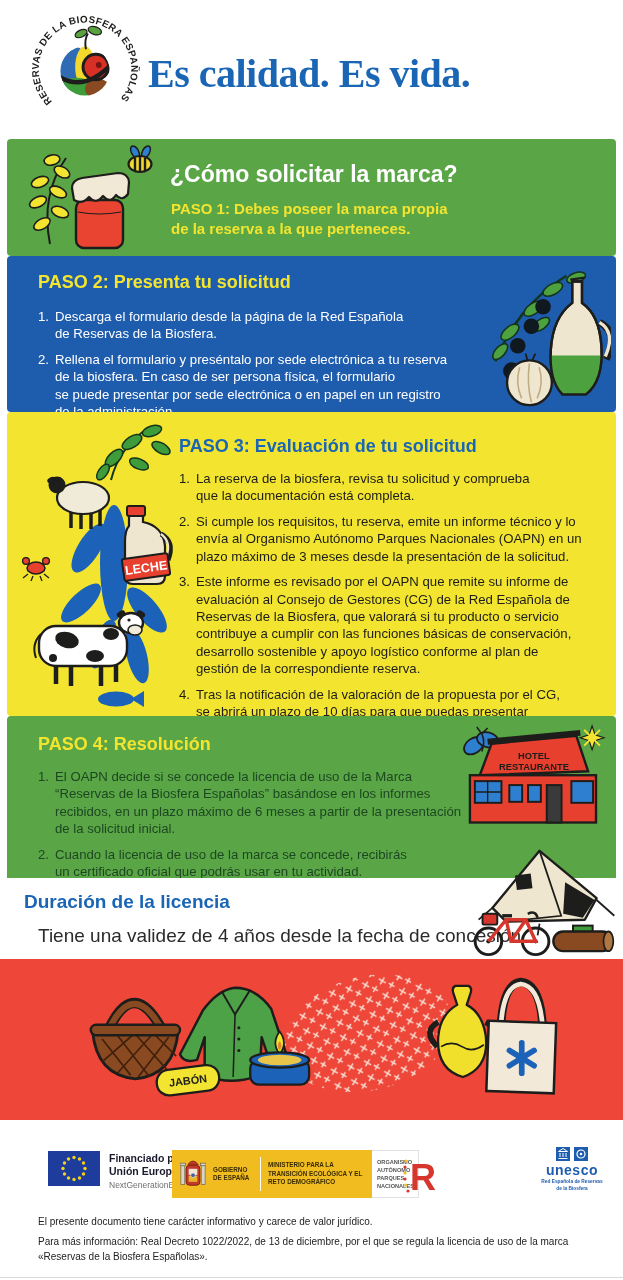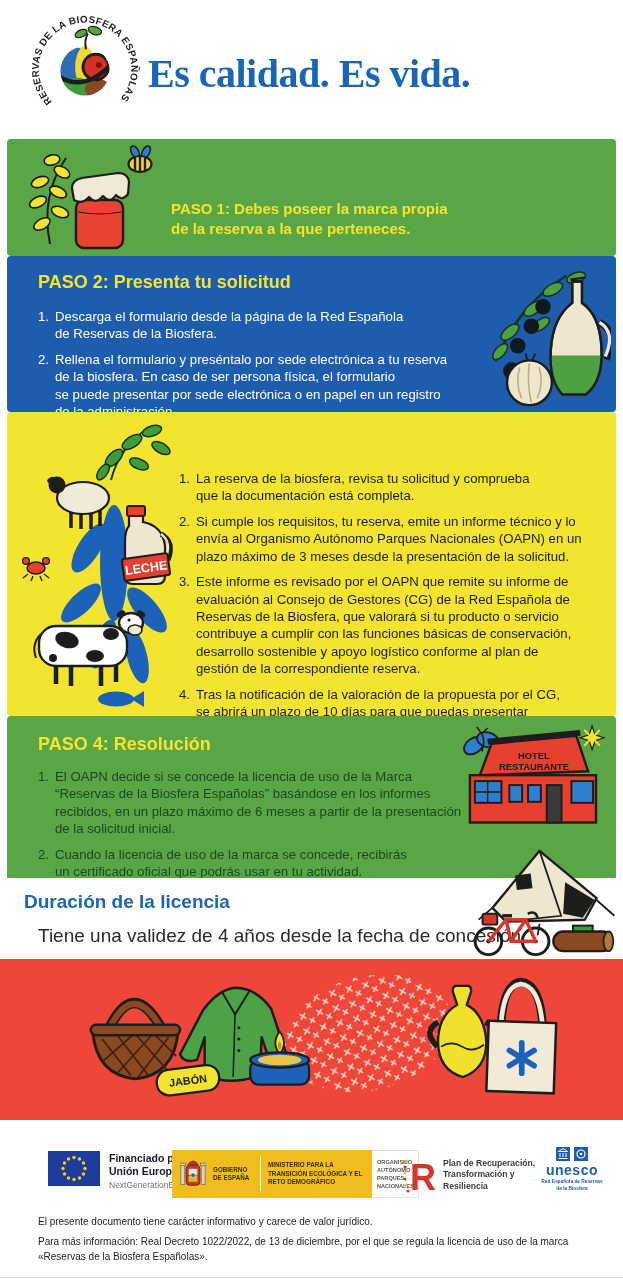--- a/index.html
+++ b/index.html
@@ -106,20 +106,21 @@
       <path d="M 52,56 L 50,44 Q 50,36 60,34 L 96,29 Q 106,29 107,38 L 106,50 Q 100,58 94,51 Q 88,60 81,52 Q 74,61 67,53 Q 60,61 52,56 Z" fill="#f2e8d6" stroke="#1d1d1b" stroke-width="2.2" stroke-linejoin="round"></path>
       <path d="M 56,68 Q 77,72 99,68" stroke="#1d1d1b" stroke-width="1.2" fill="none"></path>
     </g>
     <g>
       <ellipse cx="113" cy="8" rx="3.6" ry="6.5" fill="#2f7fd0" stroke="#1d1d1b" stroke-width="1.5" transform="rotate(-28 113 8)"></ellipse>
       <ellipse cx="124" cy="8" rx="3.6" ry="6.5" fill="#2f7fd0" stroke="#1d1d1b" stroke-width="1.5" transform="rotate(28 124 8)"></ellipse>
       <ellipse cx="118" cy="20" rx="11.5" ry="8" fill="#f2d92e" stroke="#1d1d1b" stroke-width="2.2"></ellipse>
       <path d="M 113,13.5 L 113,27 M 118,12.5 L 118,28 M 123,13.5 L 123,27" stroke="#1d1d1b" stroke-width="2.4"></path>
     </g>
   </svg>
+  <div class="abs s1-title">¿Cómo solicitar la marca?</div>
   <div class="abs s1-step">PASO 1: Debes poseer la marca propia
 de la reserva a la que perteneces.</div>
 </div>
 
 <div class="sec" id="sec2">
   <div class="abs h-sec s2-heading">PASO 2: Presenta tu solicitud</div>
   <ol class="list s2-list">
       <li>Descarga el formulario desde la página de la Red Española
 de Reservas de la Biosfera.</li>
       <li>Rellena el formulario y preséntalo por sede electrónica a tu reserva
@@ -220,20 +221,21 @@
       <ellipse cx="124" cy="212" rx="7" ry="5" fill="#f0ead8" stroke="#1d1d1b" stroke-width="1.6"></ellipse>
       <ellipse cx="110" cy="196" rx="4.5" ry="3" fill="#1d1d1b" transform="rotate(-30 110 196)"></ellipse>
       <ellipse cx="130" cy="196" rx="4.5" ry="3" fill="#1d1d1b" transform="rotate(30 130 196)"></ellipse>
       <circle cx="118" cy="202" r="1.6" fill="#1d1d1b"></circle>
     </g>
     <g>
       <ellipse cx="105" cy="281" rx="18" ry="7.5" fill="#1b62b8"></ellipse>
       <path d="M 120,281 L 133,273 L 133,289 Z" fill="#1b62b8"></path>
     </g>
   </svg>
+  <div class="abs h-sec s3-heading">PASO 3: Evaluación de tu solicitud</div>
   <ol class="list s3-list">
       <li>La reserva de la biosfera, revisa tu solicitud y comprueba
 que la documentación está completa.</li>
       <li>Si cumple los requisitos, tu reserva, emite un informe técnico y lo
 envía al Organismo Autónomo Parques Nacionales (OAPN) en un
 plazo máximo de 3 meses desde la presentación de la solicitud.</li>
       <li>Este informe es revisado por el OAPN que remite su informe de
 evaluación al Consejo de Gestores (CG) de la Red Española de
 Reservas de la Biosfera, que valorará si tu producto o servicio
 contribuye a cumplir con las funciones básicas de conservación,
@@ -417,21 +419,20 @@
     <g>
       <circle cx="4" cy="8" r="1.6" fill="#f0bc1f"></circle>
         <circle cx="3" cy="14" r="1.6" fill="#d6362c"></circle>
         <circle cx="3" cy="20" r="1.6" fill="#f0bc1f"></circle>
         <circle cx="3" cy="26" r="1.6" fill="#d6362c"></circle>
         <circle cx="4" cy="32" r="1.6" fill="#f0bc1f"></circle>
         <circle cx="6" cy="38" r="1.6" fill="#d6362c"></circle>
     </g>
     <text x="8" y="37" font-size="36" font-weight="800" fill="#d6362c">R</text>
   </svg>
-  <div class="plan-text">Plan de Recuperación, Transformación y Resiliencia</div>
 </div>
 
 <div class="abs unesco-block">
   <div class="unesco-sq">
     <svg width="14" height="14" viewBox="0 0 14 14">
       <rect width="14" height="14" fill="#1e5cad"></rect>
       <path d="M 2.5,4.5 L 11.5,4.5 M 4,6 L 4,10 M 7,6 L 7,10 M 10,6 L 10,10 M 2.5,11.5 L 11.5,11.5 M 7,1.5 L 2.5,4.5 M 7,1.5 L 11.5,4.5" stroke="#ffffff" stroke-width="1"></path>
     </svg>
     <svg width="14" height="14" viewBox="0 0 14 14">
       <rect width="14" height="14" fill="#1e5cad"></rect>

